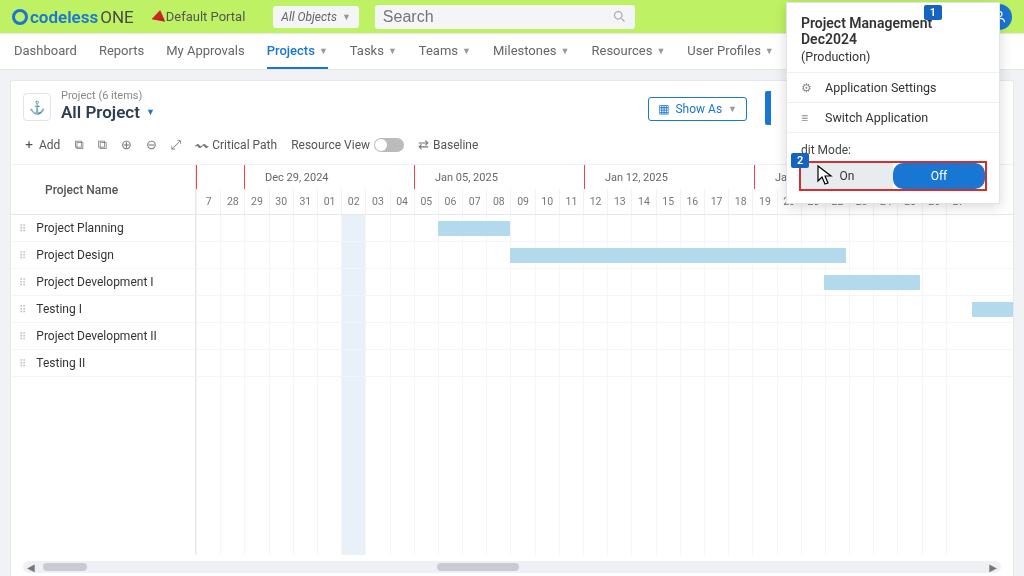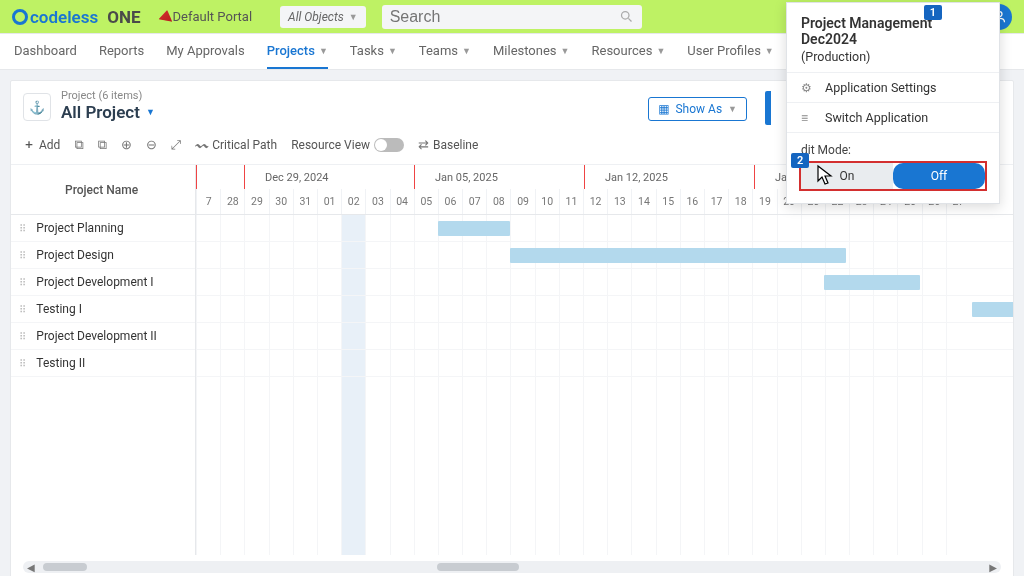--- a/index.html
+++ b/index.html
@@ -2,21 +2,21 @@
 <html><head>
 <meta charset="utf-8">
 <style>
 * { box-sizing: border-box; margin: 0; padding: 0; }
 body { font-family: -apple-system, "Segoe UI", Roboto, Arial, sans-serif; font-size: 13px; color: #333; background: #f0f2f5; width: 1024px; height: 576px; overflow: hidden; position: relative; }
 
 
 .header { height: 34px; background: #bef264; display: flex; align-items: center; padding: 0 12px; gap: 10px; border-bottom: 1px solid #e6e8eb; }
 .logo { display: flex; align-items: center; gap: 2px; font-weight: 600; font-size: 17px; color: #1976d2; }
 .logo .circle { width: 16px; height: 16px; border: 3px solid #1976d2; border-radius: 50%; }
-.logo .one { color: #4a4a4a; font-weight: 700; margin-left: 7px; }
+.logo .one { color: #4a4a4a; font-weight: 400; }
 .portal { display: flex; align-items: center; margin-left: 8px; font-size: 13px; color: #555; }
 .portal .picon { width: 14px; height: 14px; background: linear-gradient(135deg,#d32f2f,#b71c1c); clip-path: polygon(50% 0,100% 75%,0 75%); transform: rotate(10deg); }
 .allobj { margin-left: 18px; display: flex; align-items: center; gap: 5px; color: #666; font-size: 12px; background: #f4f5f7; padding: 4px 8px; border-radius: 3px; font-style: italic; }
 .search { flex: 0 0 260px; margin-left: 6px; display: flex; align-items: center; background: #f4f5f7; border-radius: 3px; padding: 3px 8px; }
 .search input { border: none; background: transparent; flex: 1; outline: none; font-size: 16px; color: #555; }
 .search .sicon { color: #aaa; font-size: 13px; }
 .hspacer { flex: 1; }
 .hicons { display: flex; gap: 12px; align-items: center; color: #666; }
 .hicons span, .hicons svg { cursor: pointer; }
 .gearbox { width: 24px; height: 22px; border: 2px solid #d32f2f; display: flex; align-items: center; justify-content: center; margin-left: 4px; cursor: pointer; }
@@ -46,21 +46,21 @@
 .toolbar { display: flex; align-items: center; gap: 14px; padding: 6px 12px 10px; border-bottom: 1px solid #eef0f3; color: #555; font-size: 12px; }
 .tbtn { display: flex; align-items: center; gap: 4px; cursor: pointer; }
 .ticon { color: #777; font-size: 13px; }
 .pill { width: 30px; height: 14px; background: #bbb; border-radius: 7px; position: relative; }
 .pill::after { content: ""; position: absolute; left: 1px; top: 1px; width: 12px; height: 12px; background: #fff; border-radius: 50%; }
 .tspacer2 { flex: 1; }
 .gear2 { color: #777; cursor: pointer; margin-right: 4px; }
 
 
 .gheadwrap { display: flex; border-bottom: 1px solid #e6e8eb; }
-.namecol { width: 185px; border-right: 1px solid #e6e8eb; padding-left: 20px; }
+.namecol { width: 185px; border-right: 1px solid #e6e8eb; }
 .namehead { height: 49px; display: flex; align-items: center; padding-left: 34px; font-size: 12px; color: #555; font-weight: 500; }
 .datescol { flex: 1; overflow: hidden; position: relative; }
 .week { height: 24px; display: flex; }
 .wcell { flex: 1; font-size: 11px; color: #666; display: flex; align-items: center; padding-left: 20px; border-left: 1px solid #ef4444; }
 .days { height: 25px; display: flex; }
 .dcell { width: 24.2px; font-size: 10.5px; color: #777; display: flex; align-items: center; justify-content: center; border-left: 1px solid #f0f2f5; }
 
 
 .gbody { display: flex; height: 340px; }
 .namelist { width: 185px; border-right: 1px solid #e6e8eb; }

